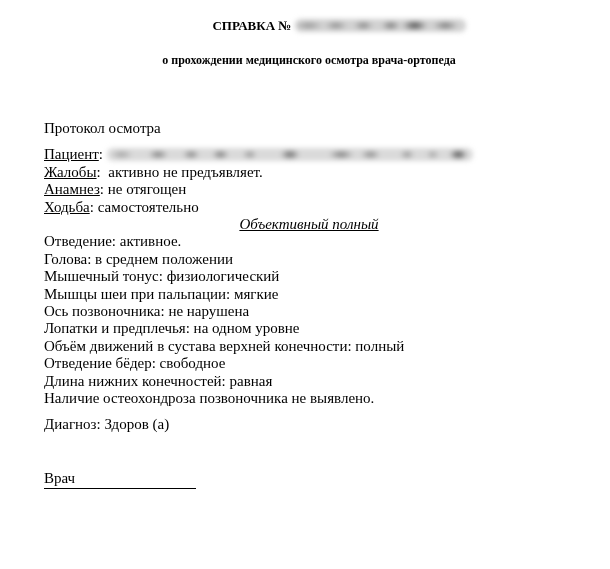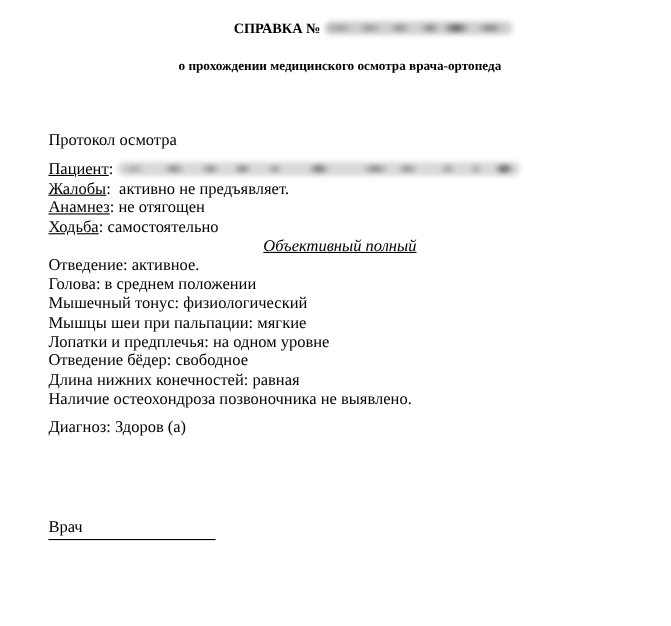--- a/index.html
+++ b/index.html
@@ -58,21 +58,20 @@
     margin-top: 8px;
   }
   .doctor-line {
     margin-top: 36px;
   }
   .sig {
     display: inline-block;
     width: 152px;
     border-bottom: 1.4px solid #000;
     line-height: 19px;
-    margin-top: 37px;
   }
   .redacted {
     display: inline-block;
     border-radius: 6px;
     filter: blur(2.6px);
     vertical-align: -2px;
   }
   .redacted.title-num {
     width: 171px;
     height: 13px;
@@ -122,21 +121,23 @@
   <div class="line"><span class="u">Анамнез</span><span>: не отягощен</span></div>
 
   <div class="line"><span class="u">Ходьба</span><span>: самостоятельно</span></div>
 
   <div class="status-heading"><span class="inner">Объективный полный</span></div>
 
   <div class="line">Отведение: активное.</div>
   <div class="line">Голова: в среднем положении</div>
   <div class="line">Мышечный тонус: физиологический</div>
   <div class="line">Мышцы шеи при пальпации: мягкие</div>
+  <div class="line">Ось позвоночника: не нарушена</div>
   <div class="line">Лопатки и предплечья: на одном уровне</div>
+  <div class="line">Объём движений в сустава верхней конечности: полный</div>
   <div class="line">Отведение бёдер: свободное</div>
   <div class="line">Длина нижних конечностей: равная</div>
   <div class="line">Наличие остеохондроза позвоночника не выявлено.</div>
 
   <div class="line diagnosis-line">Диагноз: Здоров (а)</div>
 
   <div class="doctor-line"><span class="sig"><span class="u-none">Врач</span></span></div>
 
 </div>
 

